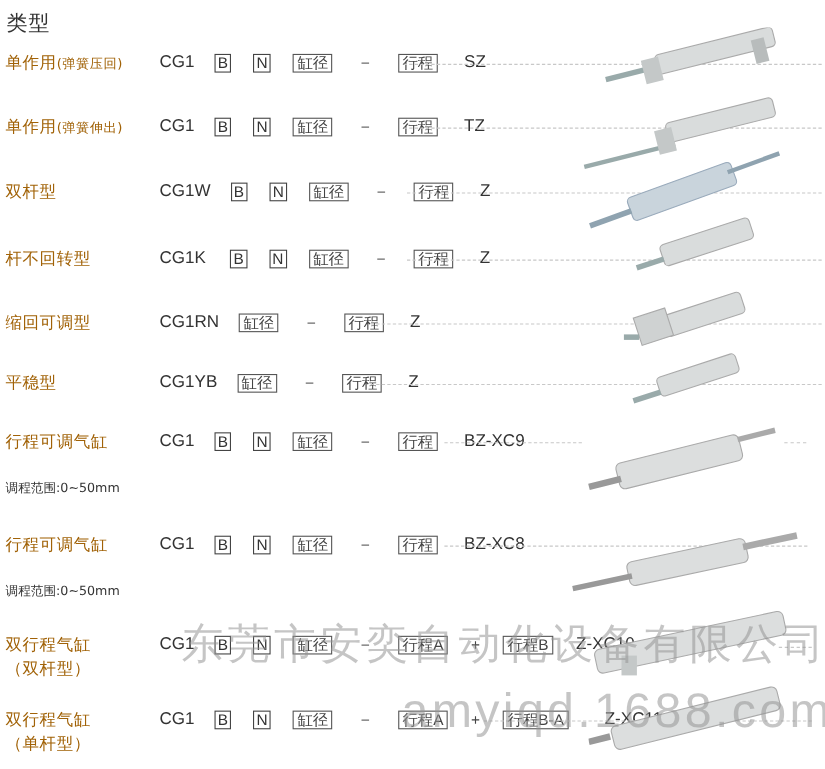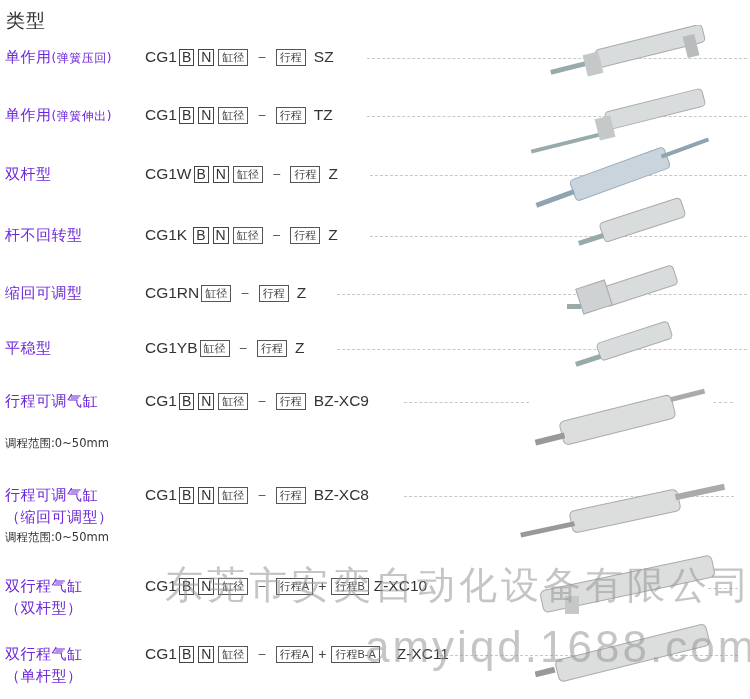--- a/index.html
+++ b/index.html
@@ -1,26 +1,26 @@
 <!DOCTYPE html>
 <html><head>
 <meta charset="utf-8">
 <style>
   html, body { margin:0; padding:0; background:#ffffff; }
   body { width:750px; height:699px; position:relative; overflow:hidden;
          font-family:"DejaVu Sans","Liberation Sans",sans-serif; color:#2a2a2a; }
   .title { position:absolute; left:6px; top:8px; font-size:19px; color:#333; letter-spacing:1px; }
-  .label { position:absolute; left:5px; font-size:15px; color:#6d28d9; line-height:22px; white-space:nowrap; letter-spacing:0.5px;}
+  .label { position:absolute; left:5px; font-size:15px; color:#a16207; line-height:22px; white-space:nowrap; letter-spacing:0.5px;}
   .label .small { font-size:12px; }
   .sub { position:absolute; left:5px; font-size:11.5px; color:#333; white-space:nowrap; }
   .code { position:absolute; left:145px; font-family:"Liberation Sans",sans-serif; font-size:15.5px;
-          color:#333; display:flex; align-items:center; white-space:nowrap; height:22px; }
+          color:#333; display:flex; align-items:center; white-space:nowrap; height:22px;gap:16px; }
   .box { display:inline-block; border:1px solid #444; padding:0 2px; line-height:15px; height:15px;
          font-size:14px; margin:0 2px; font-family:"Liberation Sans",sans-serif; }
-  .box.cn { font-size:11px; color:#444; padding:0 3px; border-color:#555; }
+  .box.cn { font-size:14px; color:#444; padding:0 3px; border-color:#555; }
   .sep { margin:0 4px; color:#555; }
   .plus { margin:0 3px; color:#444; font-size:14px; }
   .suffix { margin-left:6px; }
   .dots { position:absolute; height:0; border-top:1px dashed #c8c8c8; }
   .cyl { position:absolute; }
   .watermark { position:absolute; color:rgba(150,150,150,0.55); font-size:38px; white-space:nowrap;
                font-family:"DejaVu Sans",sans-serif; letter-spacing:4px; font-weight:200; pointer-events:none;}
   .wm2 { font-family:"Liberation Sans",sans-serif; font-size:44px; letter-spacing:3px; }
 </style>
 </head>
@@ -107,21 +107,20 @@
   <span class="box cn">缸径</span>
   <span class="sep">－</span>
   <span class="box cn">行程</span>
   <span class="suffix">BZ-XC9</span>
 </div>
 <div class="dots" style="left:404px; top:402px; width:125px;"></div>
 <div class="dots" style="left:713px; top:402px; width:20px;"></div>
 
 <div class="label" style="top:484px">
   <div>行程可调气缸</div>
-  <div>（缩回可调型）</div>
 </div>
 <div class="sub" style="top:530px">调程范围:0~50mm</div>
 <div class="code" style="top:484px">
   <span>CG1</span>
   <span class="box">B</span>
   <span class="box">N</span>
   <span class="box cn">缸径</span>
   <span class="sep">－</span>
   <span class="box cn">行程</span>
   <span class="suffix">BZ-XC8</span>

